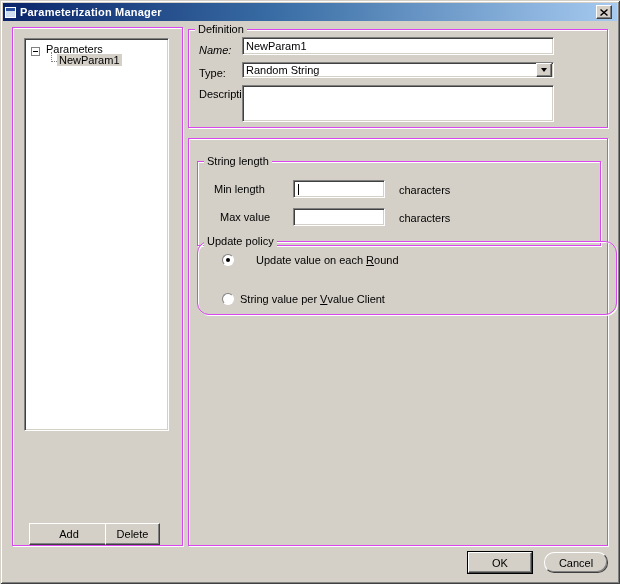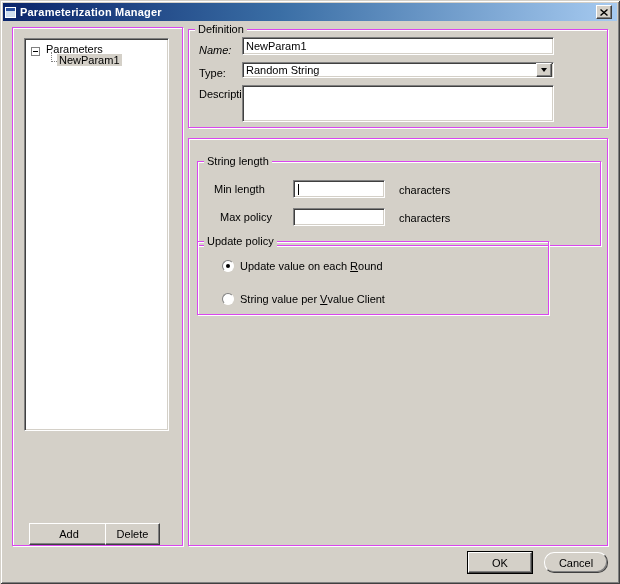--- a/index.html
+++ b/index.html
@@ -98,29 +98,29 @@
 
   <div class="etched" style="left:188px;top:138px;width:420px;height:408px;">
 
     <div class="etched" style="left:8px;top:8px;width:404px;height:85px;margin-top:14px;">
       <span class="legend">String length</span>
       <span class="label" style="left:16px;top:21px;">Min length</span>
       <span style="position:absolute;left:95px;top:18px;width:92px;height:18px;" class="sunken">
         <span class="caret"></span>
       </span>
       <span class="label" style="left:201px;top:22px;">characters</span>
-      <span class="label" style="left:22px;top:49px;">Max policy</span>
+      <span class="label" style="left:22px;top:49px;">Max value</span>
       <span style="position:absolute;left:95px;top:46px;width:92px;height:18px;" class="sunken"></span>
       <span class="label" style="left:201px;top:50px;">characters</span>
     </div>
 
-    <div class="etched" style="left:8px;top:102px;width:352px;height:74px;">
+    <div class="etched" style="left:8px;top:102px;width:420px;height:74px;border-radius:12px;">
       <span class="legend">Update policy</span>
 
-      <div class="radio-row" style="left:24px;top:16px;">
+      <div class="radio-row" style="left:24px;top:10px;gap:16px;">
         <span class="radio-circle checked"></span>
         <span class="radio-label"><span>Update value on each </span><span class="u">R</span><span>ound</span></span>
       </div>
 
 
       <div class="radio-row" style="left:24px;top:49px;">
         <span class="radio-circle"></span>
         <span class="radio-label"><span>String value per </span><span class="u">V</span><span>value Client</span></span>
       </div>
     </div>

